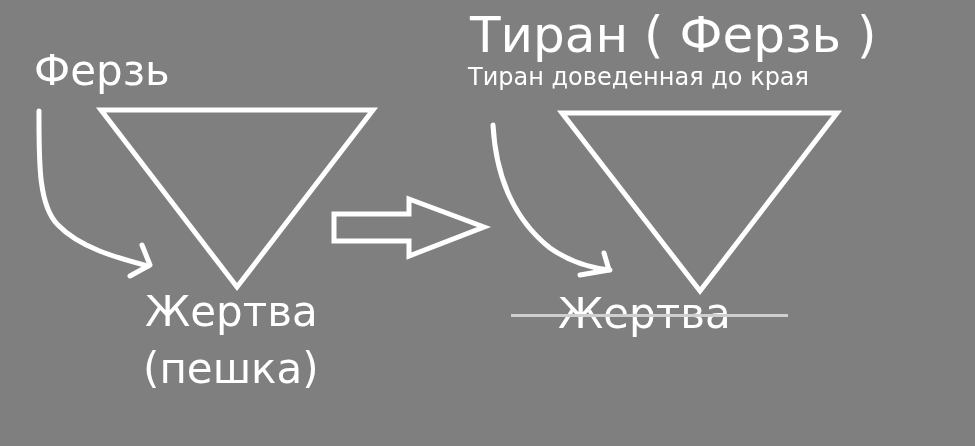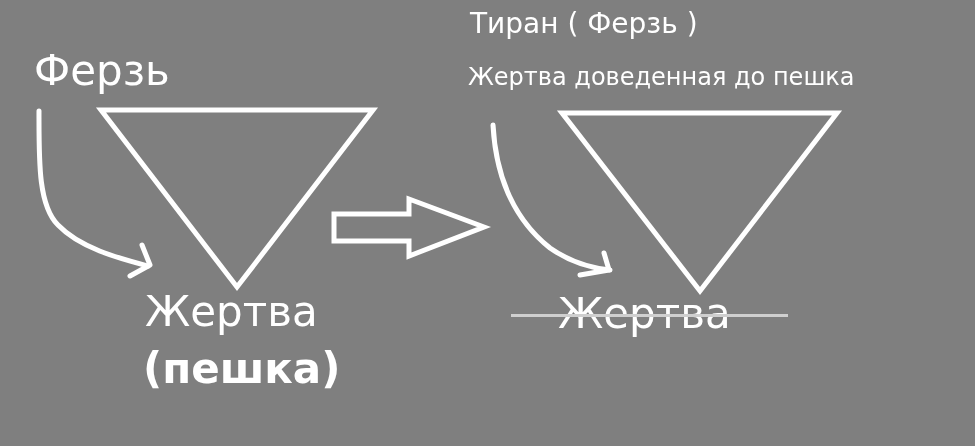--- a/index.html
+++ b/index.html
@@ -23,18 +23,18 @@
   <polygon points="334,214 409,214 409,199 484,227 409,256 409,241 334,241" fill="none" stroke="#ffffff" stroke-width="5" stroke-linejoin="miter"></polygon>
 
   <polygon points="562,113 837,113 700,291" fill="none" stroke="#ffffff" stroke-width="5" stroke-linejoin="miter"></polygon>
 
   <path d="M493,125 C496,180 515,220 550,248 C570,262 590,268 610,270" fill="none" stroke="#ffffff" stroke-width="5" stroke-linecap="round"></path>
   <path d="M604,253 L609,270 L580,275" fill="none" stroke="#ffffff" stroke-width="5" stroke-linecap="round" stroke-linejoin="round"></path>
 </svg>
 
 <div class="txt" style="left:34px; top:50px; font-size:42px;">Ферзь</div>
 <div class="txt" style="left:145px; top:291px; font-size:42px;">Жертва</div>
-<div class="txt" style="left:143px; top:348px; font-size:42px;font-weight:bold;">(пешка)</div>
+<div class="txt" style="left:143px; top:348px; font-size:42px;">(пешка)</div>
 
-<div class="txt" style="left:470px; top:10px; font-size:28px;">Тиран ( Ферзь )</div>
-<div class="txt" style="left:468px; top:65px; font-size:24px;">Жертва доведенная до пешка</div>
+<div class="txt" style="left:470px; top:10px; font-size:50px;">Тиран ( Ферзь )</div>
+<div class="txt" style="left:468px; top:65px; font-size:24px;">Тиран доведенная до края</div>
 <div class="txt" style="left:558px; top:293px; font-size:42px;">Жертва</div>
 <div style="position:absolute; left:511px; top:314px; width:277px; height:3px; background:#cfcfcf;"></div>
 
 </body></html>

